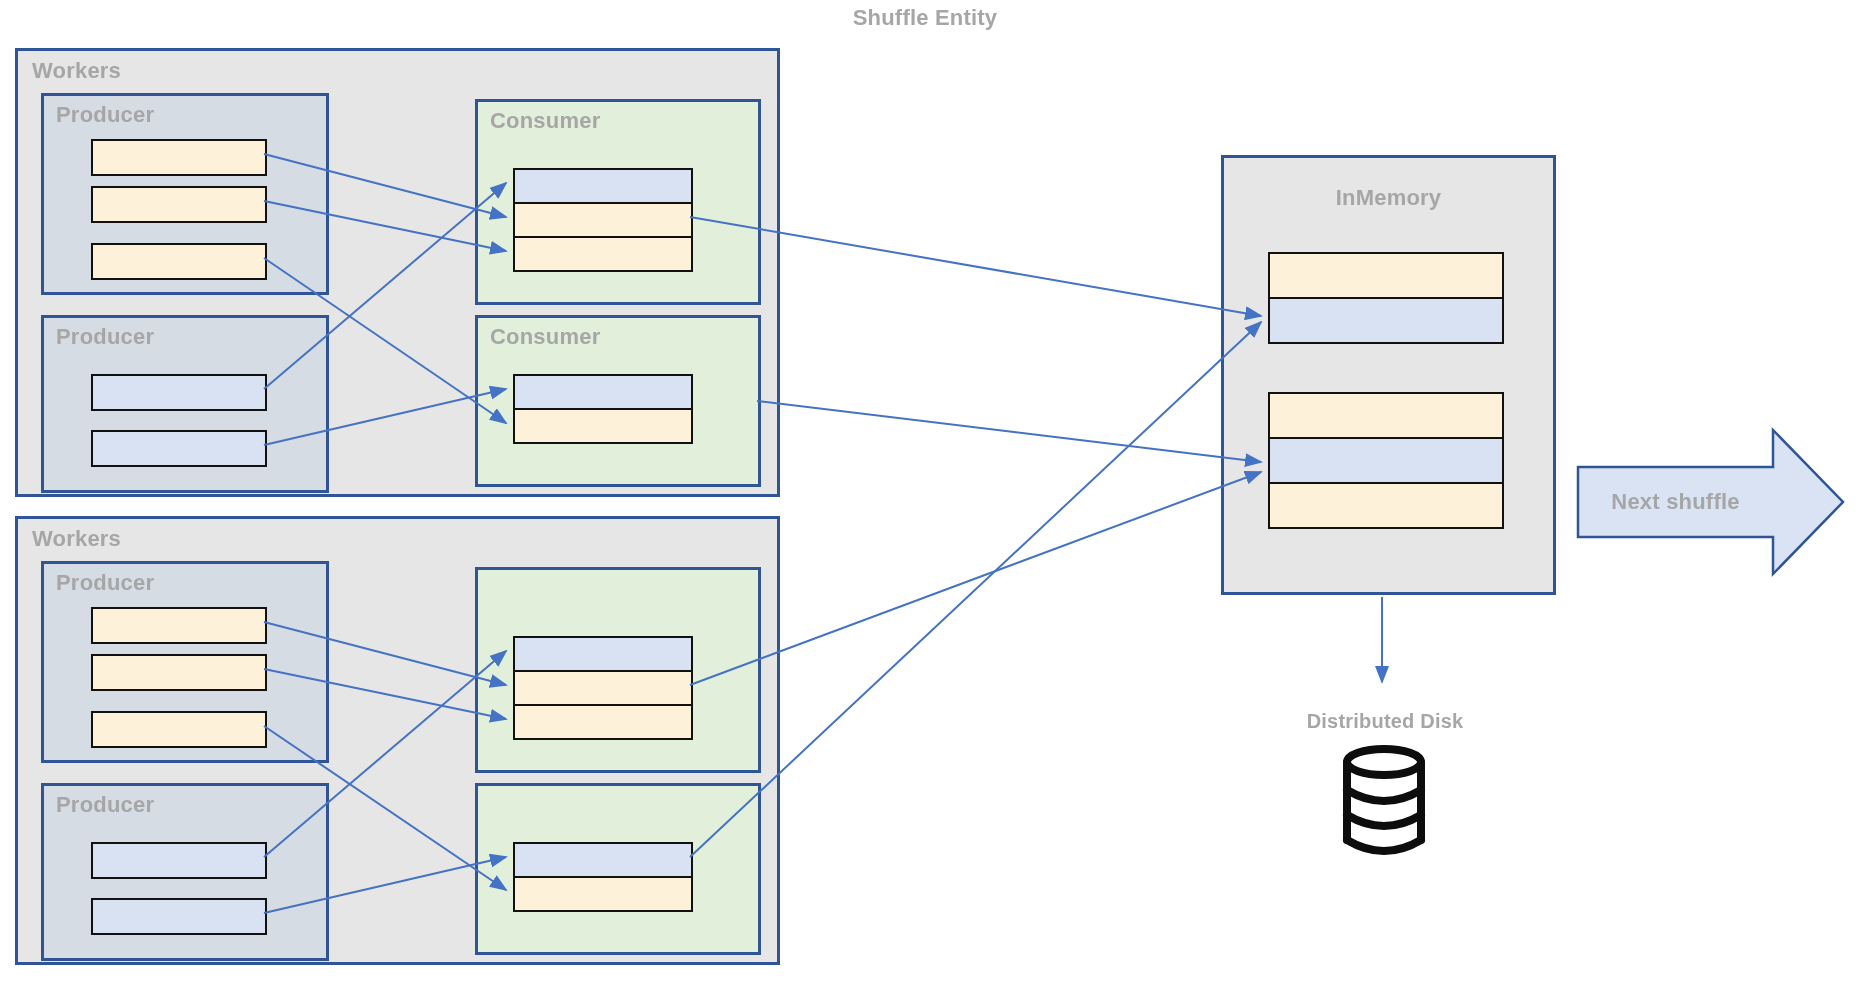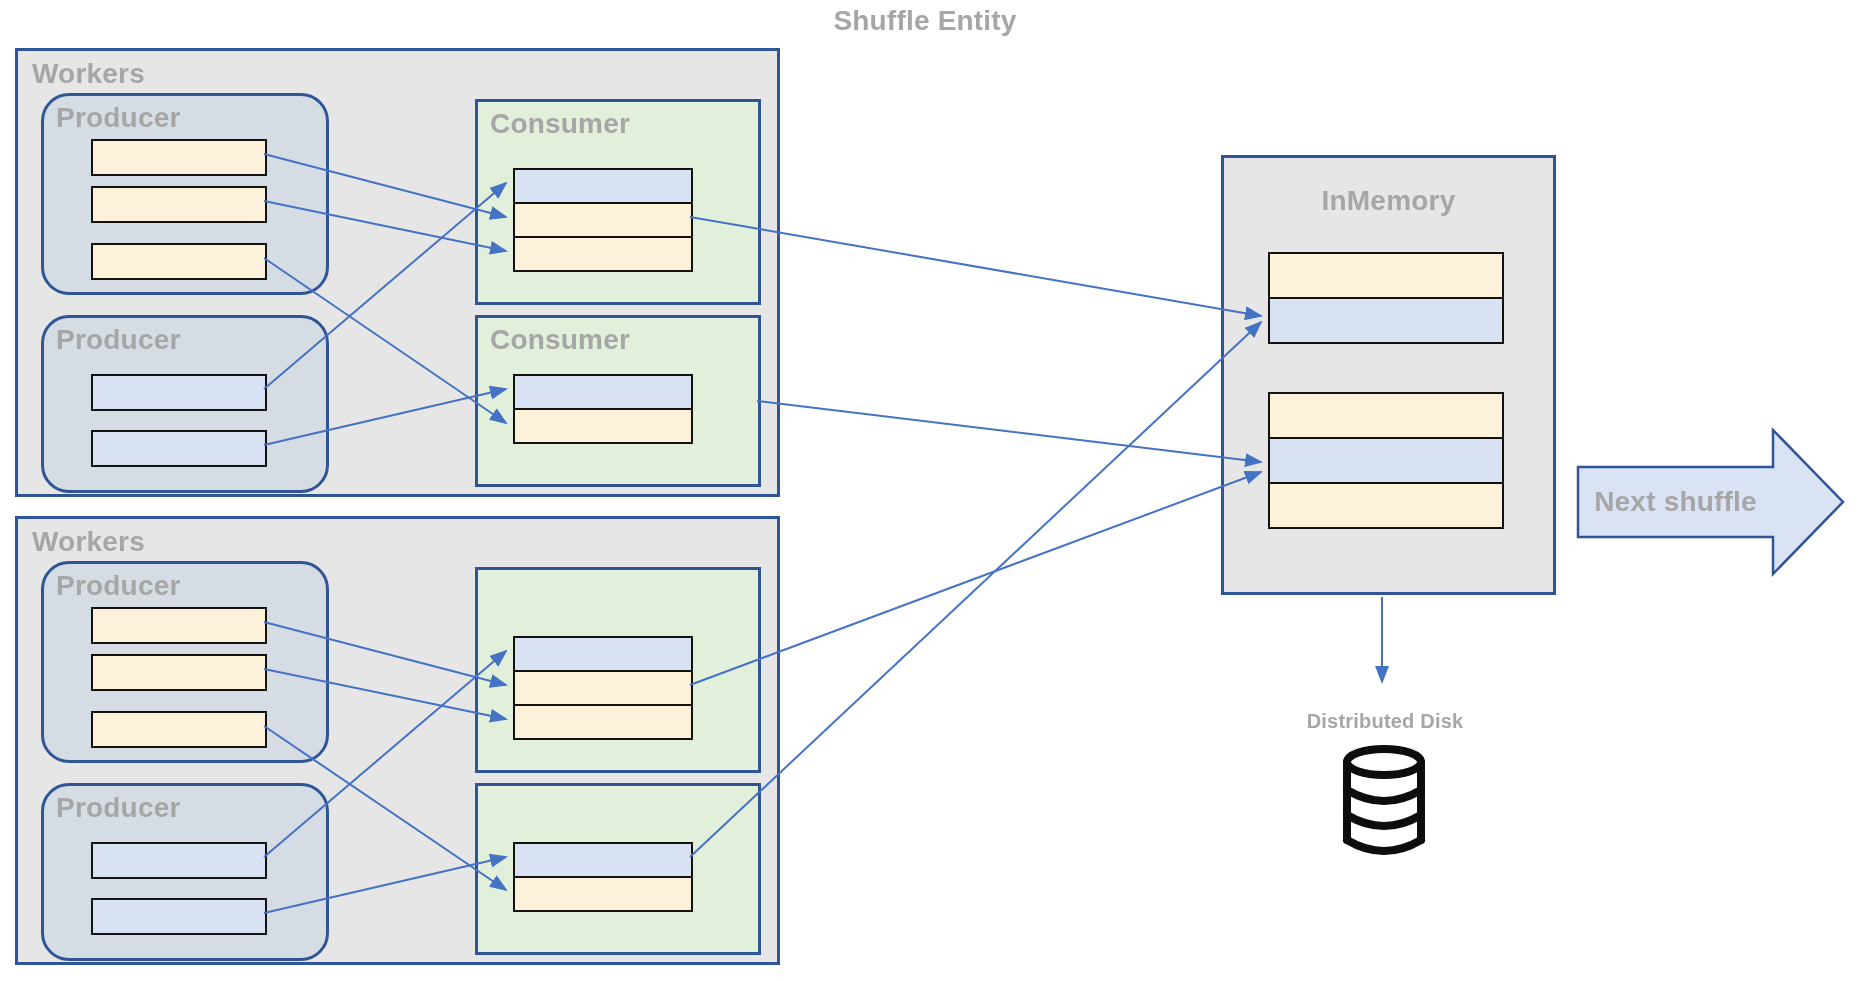--- a/index.html
+++ b/index.html
@@ -1,29 +1,29 @@
 <!DOCTYPE html>
 <html style="--canvas-bg: #ffffff; --group-bg: #e7e6e6; --producer-bg: #d6dce4; --consumer-bg: #e2efda; --memory-bg: #e7e6e6; --slot-orange: #fdf1d9; --slot-blue: #d8e2f3; --box-border: #2f5597; --slot-border: #111111; --arrow: #4472c4; --label-text: #a6a6a6; --next-arrow-fill: #dae3f3; --disk-icon: #0d0d0d;"><head>
 <meta charset="utf-8">
 <style>
   html,body{margin:0;padding:0;background:#fff;}
   .canvas{
     position:relative;width:1858px;height:981px;overflow:hidden;
     background:var(--canvas-bg,#ffffff);
     font-family:"Liberation Sans",sans-serif;
   }
-  .lbl{font-weight:bold;color:var(--label-text,#a6a6a6);font-size:28px;line-height:1.1;
+  .lbl{font-weight:bold;color:var(--label-text,#a6a6a6);font-size:22px;line-height:1.1;
        letter-spacing:0.2px;white-space:nowrap;}
   .title{position:absolute;left:760px;top:6px;width:330px;text-align:center;}
   .group{position:absolute;left:15px;width:765px;height:449px;box-sizing:border-box;
          background:var(--group-bg,#e7e6e6);border:3px solid var(--box-border,#2f5597);}
   .g1{top:48px;} .g2{top:516px;}
   .group-label{position:absolute;left:14px;top:8px;}
   .box{position:absolute;box-sizing:border-box;border:3px solid var(--box-border,#2f5597);}
-  .producer{left:23px;width:288px;background:var(--producer-bg,#d6dce4);border-radius:28px;}
+  .producer{left:23px;width:288px;background:var(--producer-bg,#d6dce4);}
   .pA{top:42px;height:202px;} .pB{top:264px;height:178px;}
   .consumer{left:457px;width:286px;background:var(--consumer-bg,#e2efda);padding-left:48px;}
   .cA{top:48px;height:206px;} .cB{top:264px;height:172px;}
   .box-label{position:absolute;left:12px;top:7px;}
   .stack{position:absolute;}
   .producer .stack{left:47px;width:176px;}
   .pA .stack{top:43px;} .pB .stack{top:56px;}
   .consumer .stack{left:35px;width:180px;}
   .cA .stack{top:66px;} .cB .stack{top:56px;}
   .slot{box-sizing:border-box;border:2px solid var(--slot-border,#111111);height:37px;}

